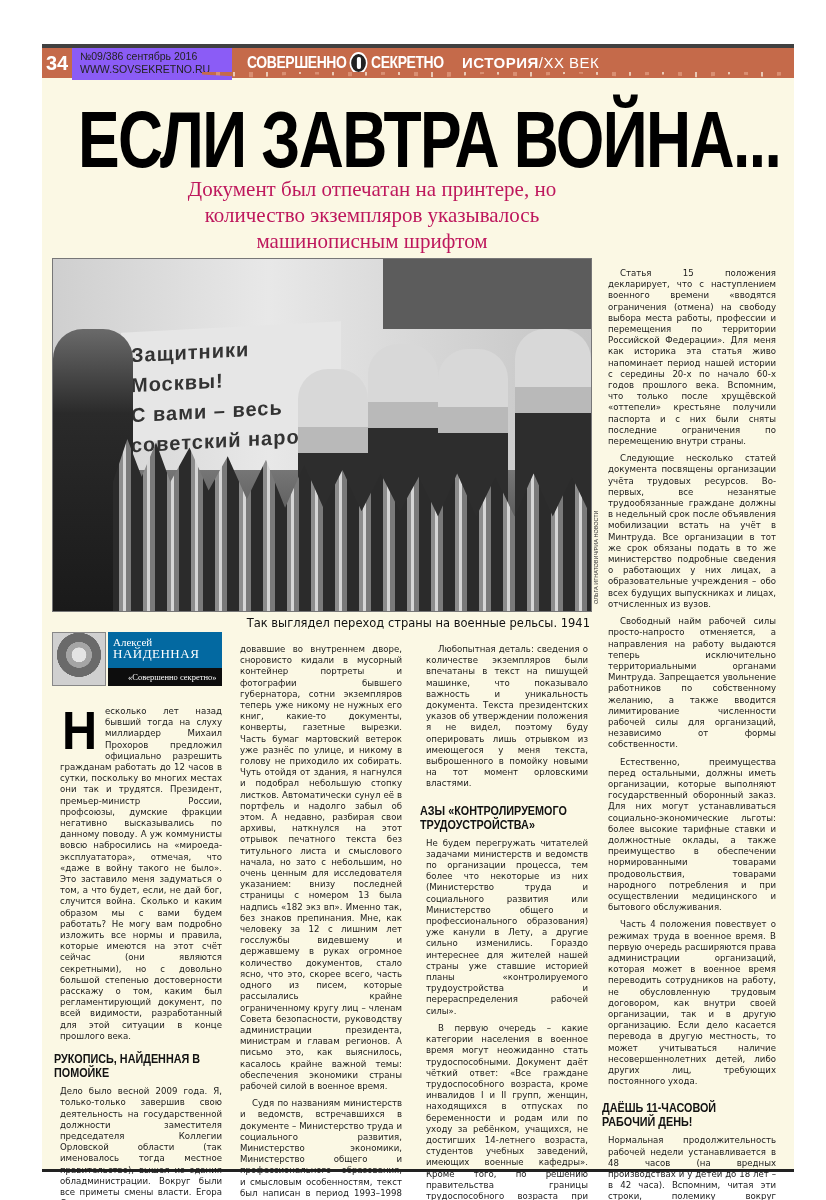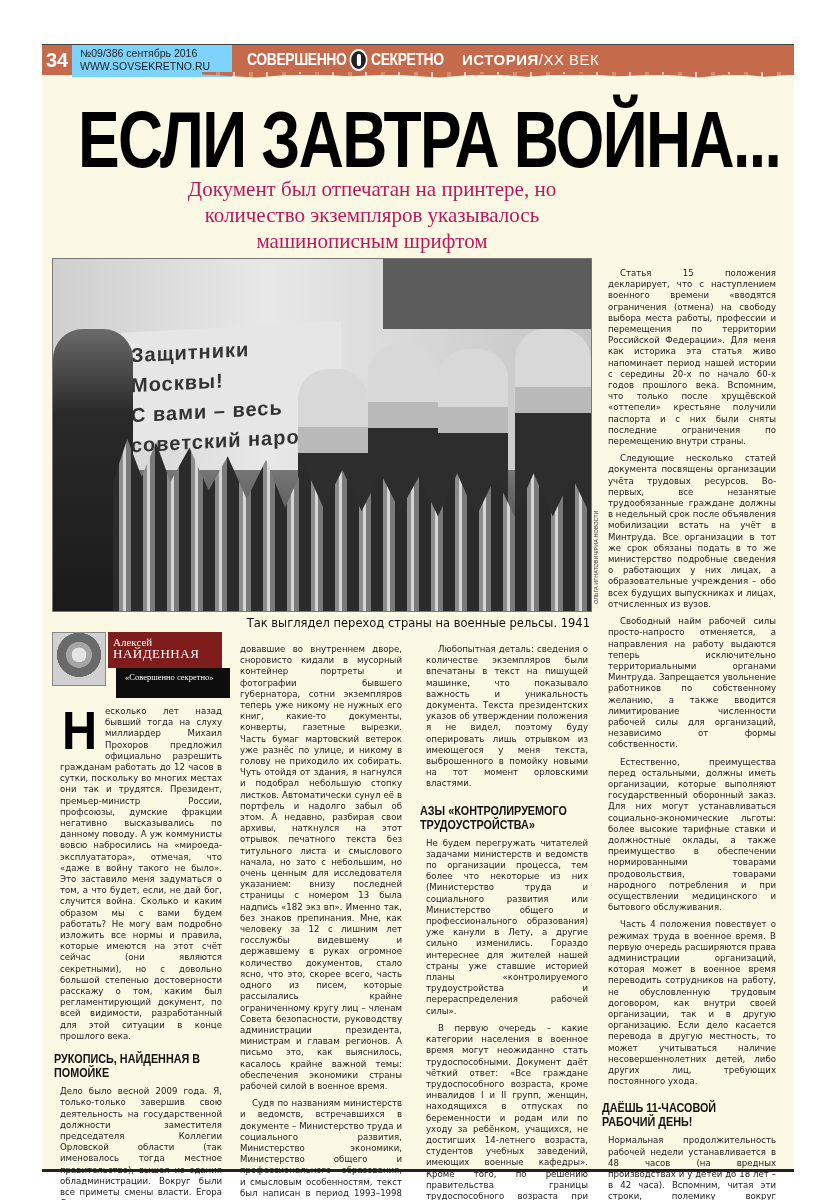--- a/index.html
+++ b/index.html
@@ -7,30 +7,30 @@
       width: 826px; height: 1200px; background: #ffffff; position: relative; overflow: hidden;
       font-family: "DejaVu Sans", sans-serif;
     }
     .page {
       position: absolute; left: 42px; top: 44px; width: 752px; height: 1128px;
       background: #fbf8e4;
     }
     
     .header {
       position: absolute; left: 0; top: 0; width: 752px; height: 30px;
-      background: #c56a4a; border-top: 1px solid #404040;
+      background: #c56a4a; border-top: 4px solid #404040;
     }
     .header .pagenum {
       position: absolute; left: 0; top: 0; width: 30px; height: 30px;
       color: #fff; font-family: "Liberation Sans", sans-serif; font-weight: bold;
       font-size: 20px; line-height: 30px; text-align: center;
     }
     .header .issue {
       position: absolute; left: 30px; top: 0; width: 160px; height: 32px;
-      background: #7dd3fc; padding: 2px 0 0 8px; box-sizing: border-box;
+      background: #8b5cf6; padding: 2px 0 0 8px; box-sizing: border-box;
       font-family: "Liberation Sans", sans-serif; font-size: 10.5px; line-height: 13px; color: #222;
     }
     .header .brand {
       position: absolute; left: 205px; top: 0; height: 30px; display: flex; align-items: center; gap: 4px;
       color: #fff; font-family: "Liberation Sans", sans-serif; font-weight: bold; font-size: 17px;
       transform: scaleX(0.82); transform-origin: left center; letter-spacing: -0.5px;
     }
     .header .brand .logo {
       width: 22px; height: 22px; border-radius: 50%; background: #222; border: 2px solid #fff; box-sizing: border-box;
       position: relative;
@@ -92,27 +92,27 @@
     
     .author {
       position: absolute; left: 10px; top: 588px; width: 170px; height: 54px;
     }
     .author .avatar {
       position: absolute; left: 0; top: 0; width: 54px; height: 54px;
       background: radial-gradient(circle at 50% 42%, #e4e4e4 0 18%, #a5a5a5 19% 32%, #6a6a6a 33% 55%, #d0d0d0 56%);
       border: 1px solid #888; box-sizing: border-box;
     }
     .author .name {
-      position: absolute; left: 56px; top: 0; width: 114px; height: 36px; background: #7f1d1d; color: #fff;
+      position: absolute; left: 56px; top: 0; width: 114px; height: 36px; background: #0369a1; color: #fff;
       font-family: "Liberation Serif", serif; font-size: 11px; line-height: 12px; padding: 4px 0 0 5px; box-sizing: border-box;
     }
     .author .name .ln { font-size: 13px; letter-spacing: 0.5px; }
     .author .org {
-      position: absolute; left: 64px; top: 36px; width: 114px; height: 30px; background: #0d0d0d; color: #fff;
-      font-family: "Liberation Serif", serif; font-size: 8.5px; line-height: 18px; padding-left: 9px; box-sizing: border-box;
+      position: absolute; left: 56px; top: 36px; width: 114px; height: 18px; background: #0d0d0d; color: #fff;
+      font-family: "Liberation Serif", serif; font-size: 8.5px; line-height: 18px; padding-left: 20px; box-sizing: border-box;
     }
     
     .col {
       position: absolute; font-family: "DejaVu Sans", sans-serif; font-size: 8.6px; line-height: 11.2px; color: #1a1a1a;
       text-align: justify; hyphens: auto;
     }
     .col p { margin: 6px; text-indent: 12px; }
     .col p.noindent { text-indent: 0; }
     .col h3 {
       margin: 10px 0 6px 0; font-family: "Liberation Sans", sans-serif; font-weight: bold; font-size: 12px; line-height: 14px;

